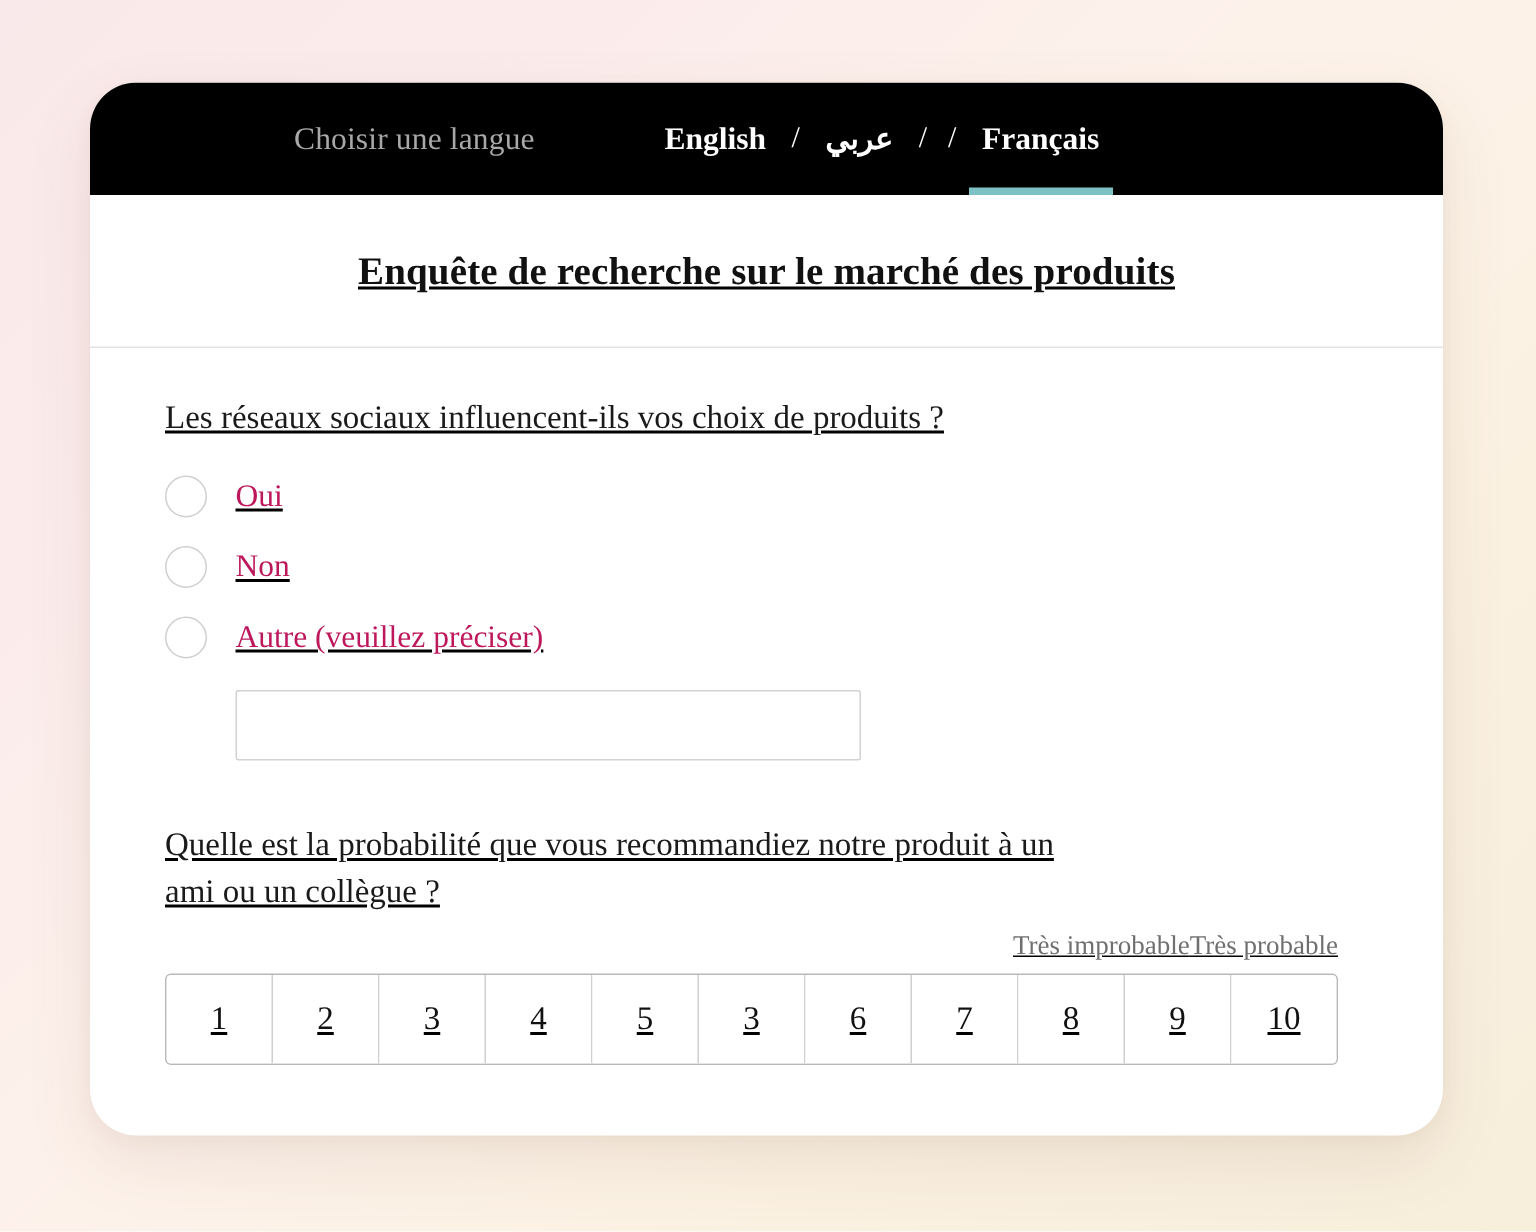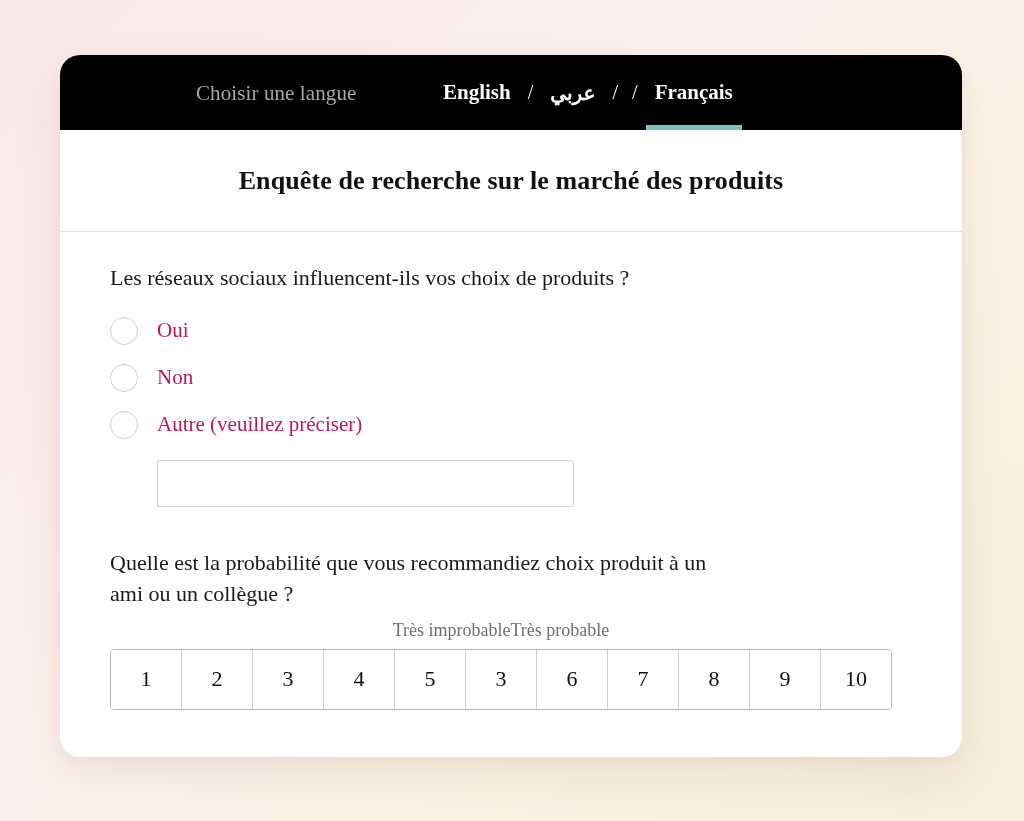--- a/index.html
+++ b/index.html
@@ -27,24 +27,25 @@
   }
 
   
   .card {
     position: absolute;
     left: 60px;
     top: 55px;
     width: 902px;
     height: 702px;
     background: #ffffff;
-    border-radius: 20px;
+    border-radius: 31px;
     box-shadow: 0 18px 45px rgba(120, 80, 60, 0.10),
                 0 3px 12px rgba(120, 80, 60, 0.05);
     overflow: hidden;
+    text-decoration: underline;
   }
 
   
   .langbar {
     position: relative;
     height: 75px;
     background: #000000;
     display: flex;
     align-items: center;
   }
@@ -164,21 +165,21 @@
     font-size: 18px;
     color: #222;
     padding: 0 10px;
     outline: none;
   }
 
   
   .scale-block { margin-top: 40px; }
   .scale-labels {
     display: flex;
-    justify-content: center;
+    justify-content: flex-end;
     width: 782px;
     margin: 0 0 8px 0;
     color: #6f6f6f;
     font-size: 18px;
   }
   .scale-row {
     display: flex;
     width: 782px;
     height: 61px;
     border: 1px solid #b8b8b8;
@@ -240,21 +241,21 @@
           <span class="option-label">Autre (veuillez préciser)</span>
         </div>
       </div>
 
       <div class="other-input-wrap">
         <input class="other-input" type="text" placeholder="" style="">
       </div>
 
       <div class="scale-block">
         <p class="question q2">
-          <span>Quelle est la probabilité que vous recommandiez choix produit à un</span>
+          <span>Quelle est la probabilité que vous recommandiez notre produit à un</span>
           <br>
           <span>ami ou un collègue ?</span>
         </p>
 
         <div class="scale-labels">
           <span>Très improbable</span>
           <span>Très probable</span>
         </div>
 
         <div class="scale-row" id="scale-row">

